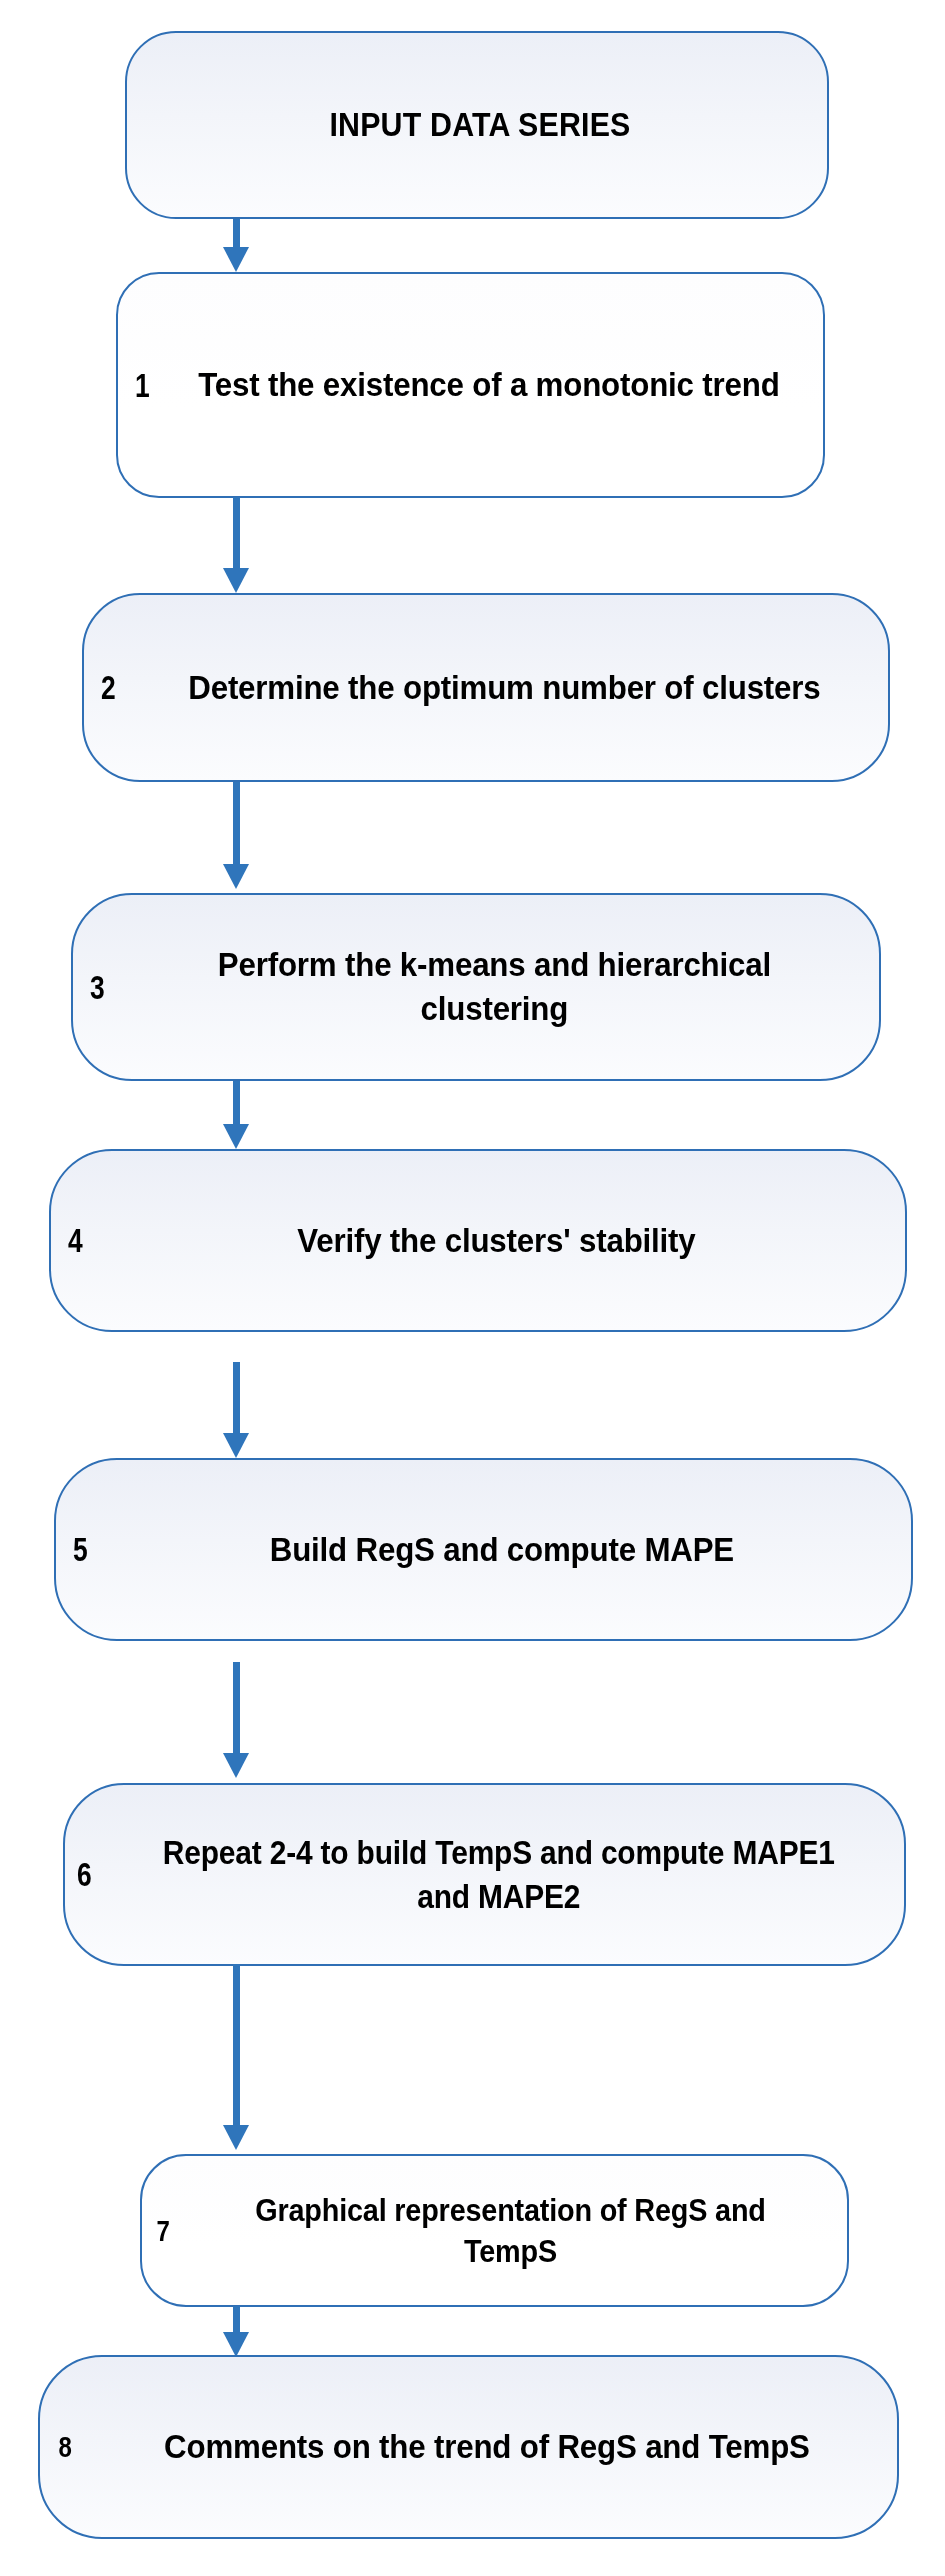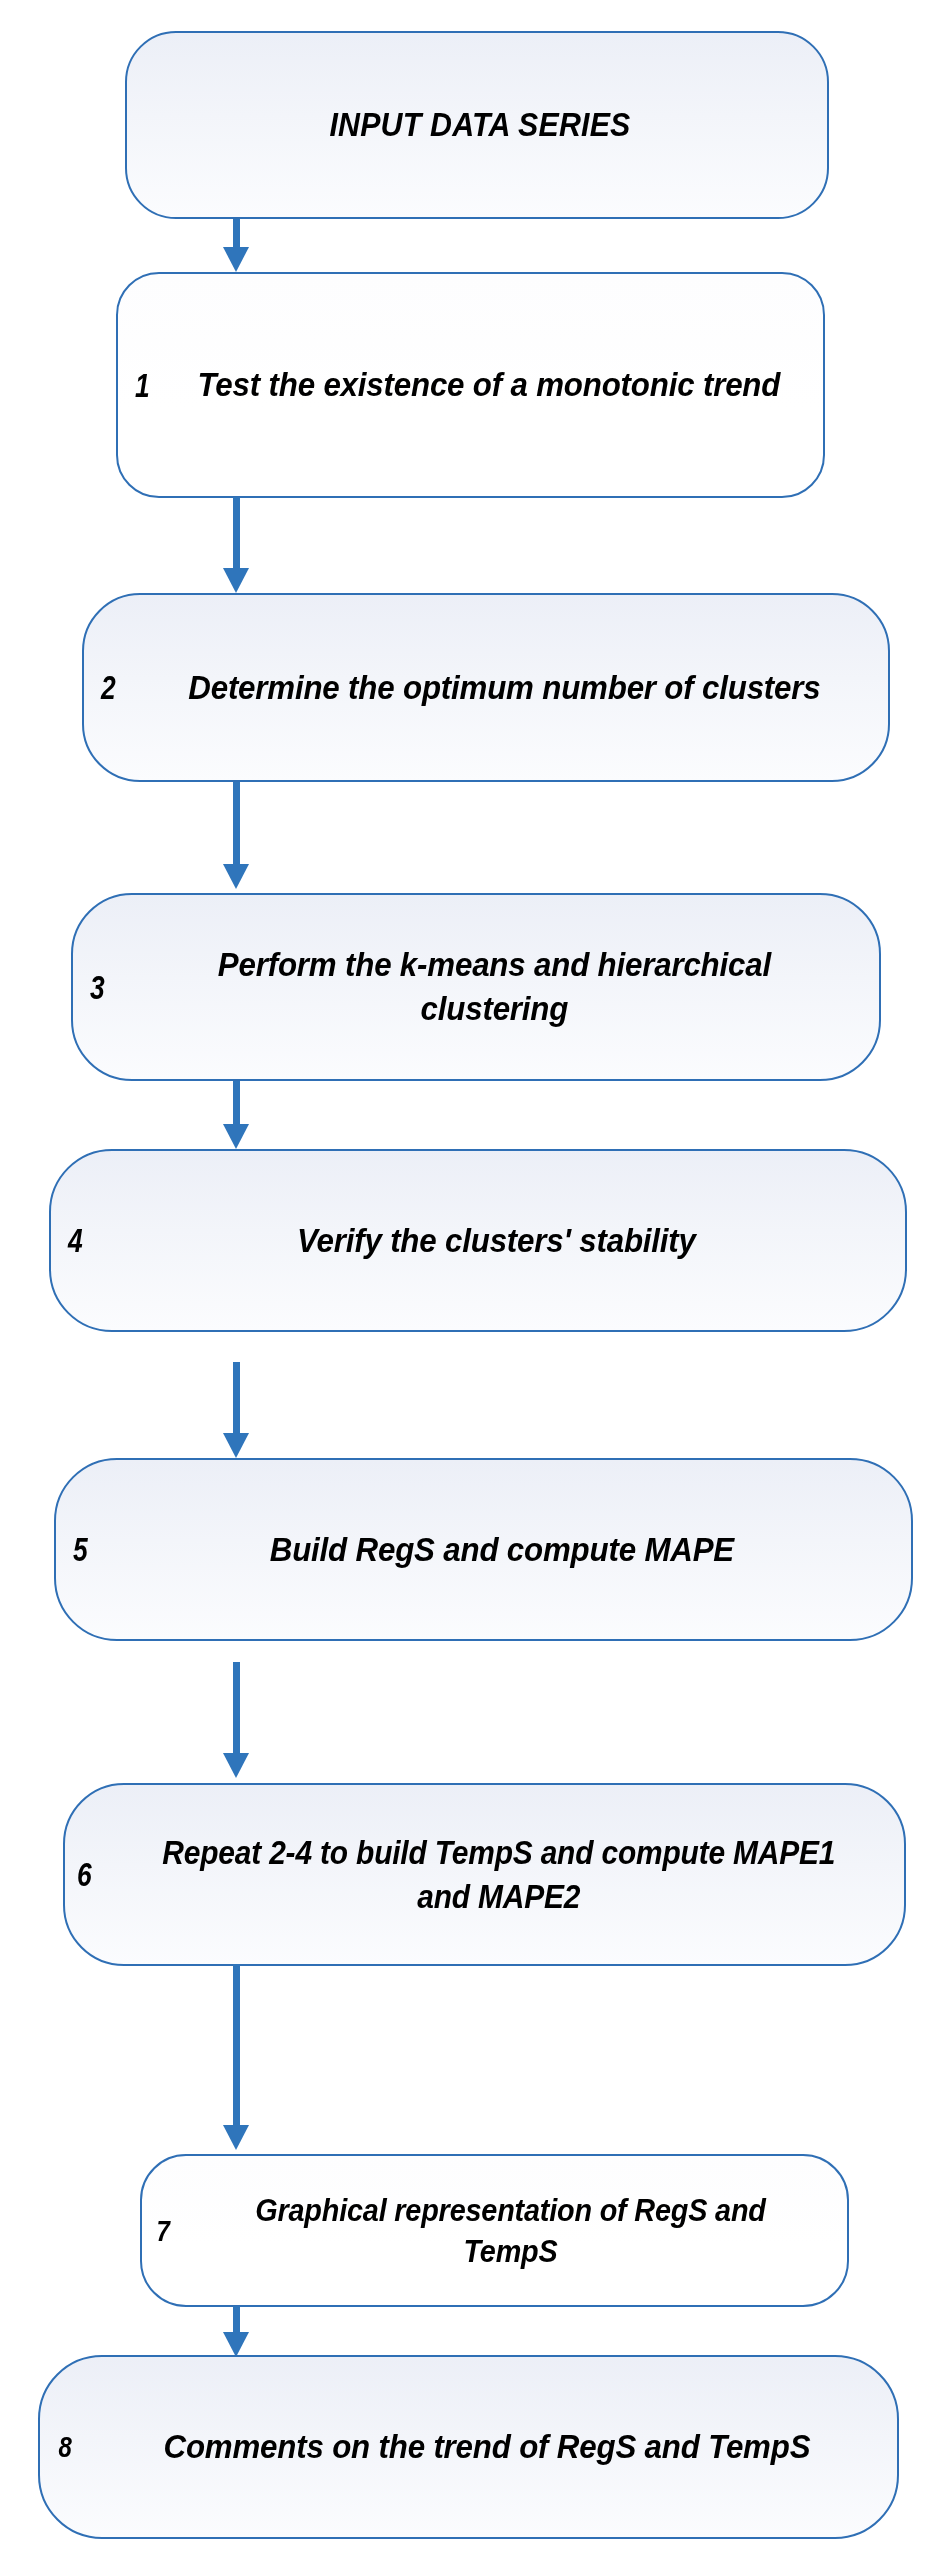--- a/index.html
+++ b/index.html
@@ -22,21 +22,20 @@
   
   .node {
     position: absolute;
     box-sizing: border-box;
     border: 2.5px solid #2f6fb5;
     background: linear-gradient(to bottom, #eceff7 0%, #f3f5fa 45%, #fbfcfe 100%);
     display: flex;
     align-items: center;
     justify-content: flex-start;
     overflow: hidden;
-    font-style: italic;
   }
   .node.plain {
     background: linear-gradient(to bottom, #fdfdfe 0%, #ffffff 60%, #ffffff 100%);
   }
 
   .node-index {
     flex: 0 0 auto;
     color: #000000;
     font-weight: 700;
     font-size: 33px;

